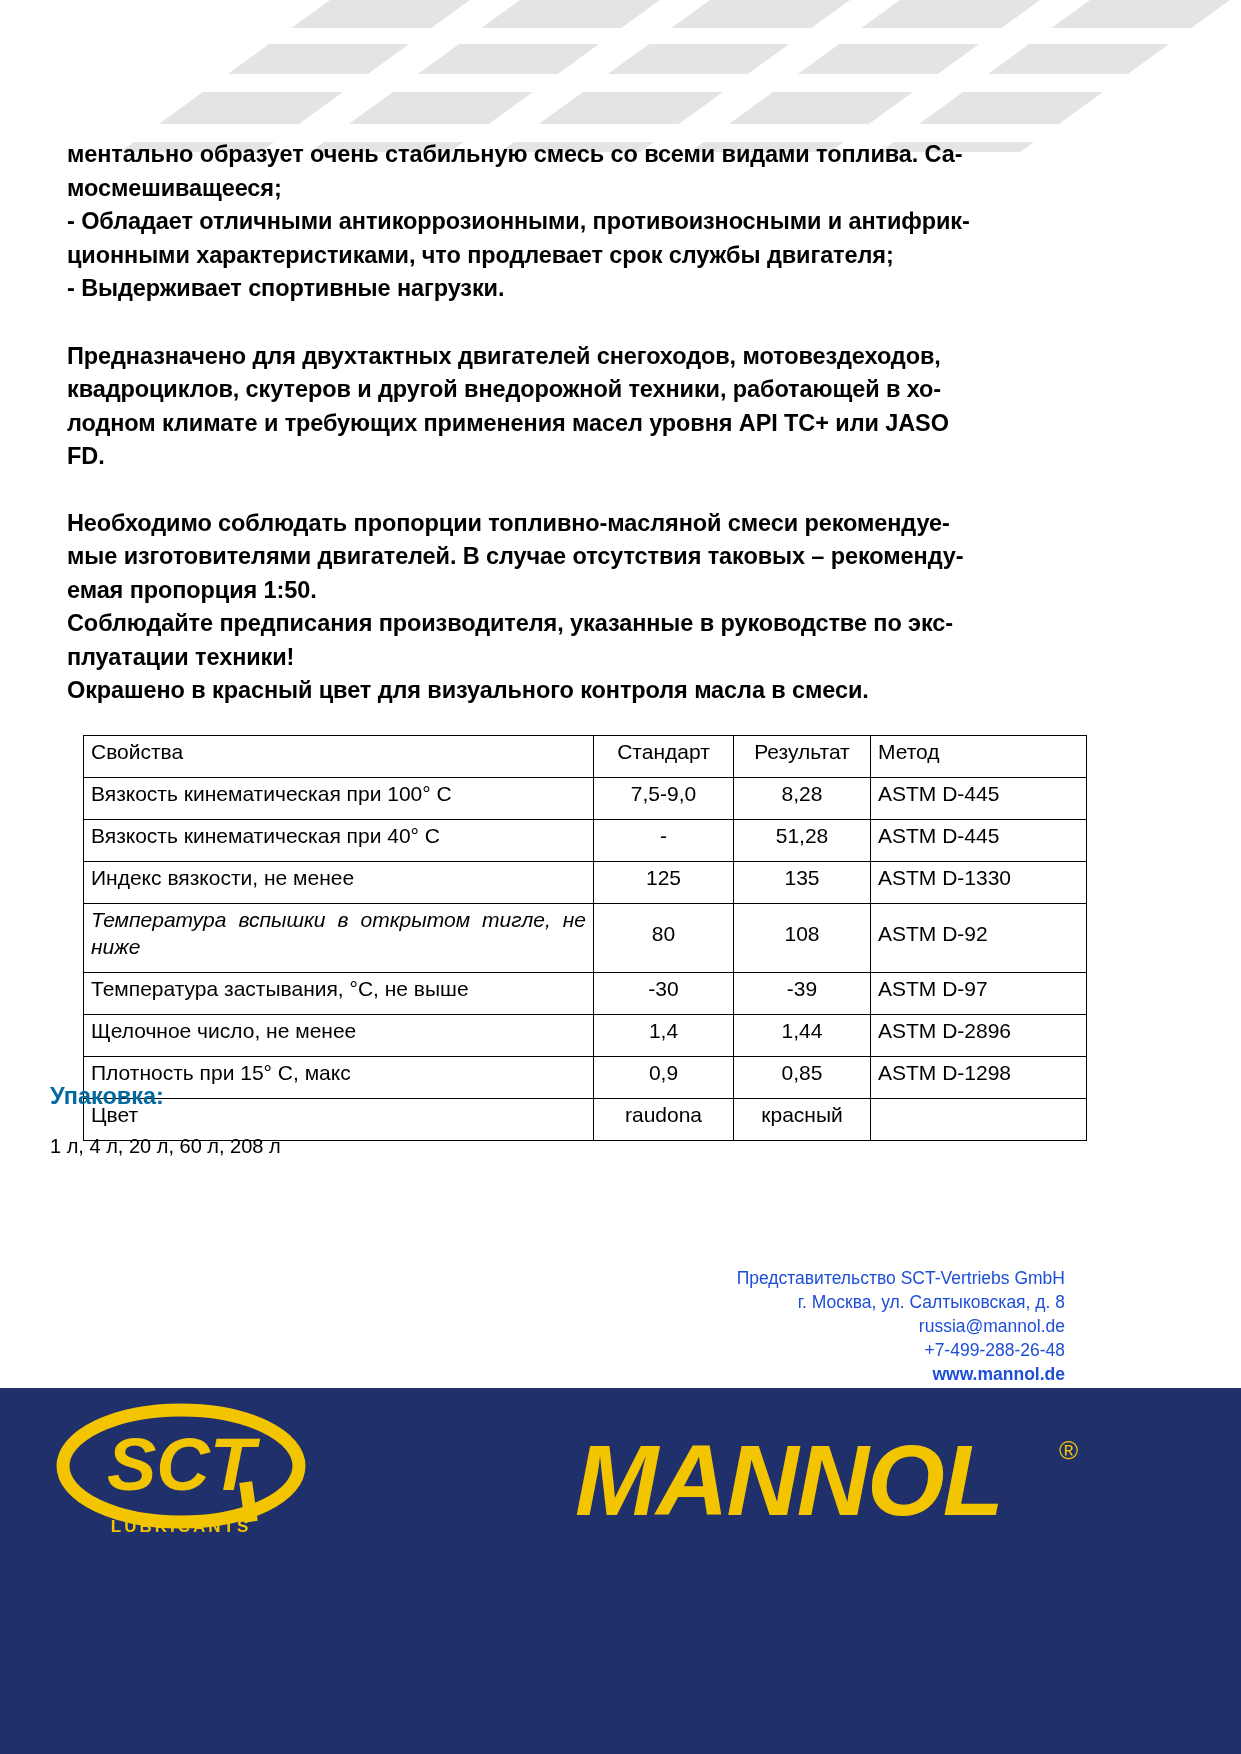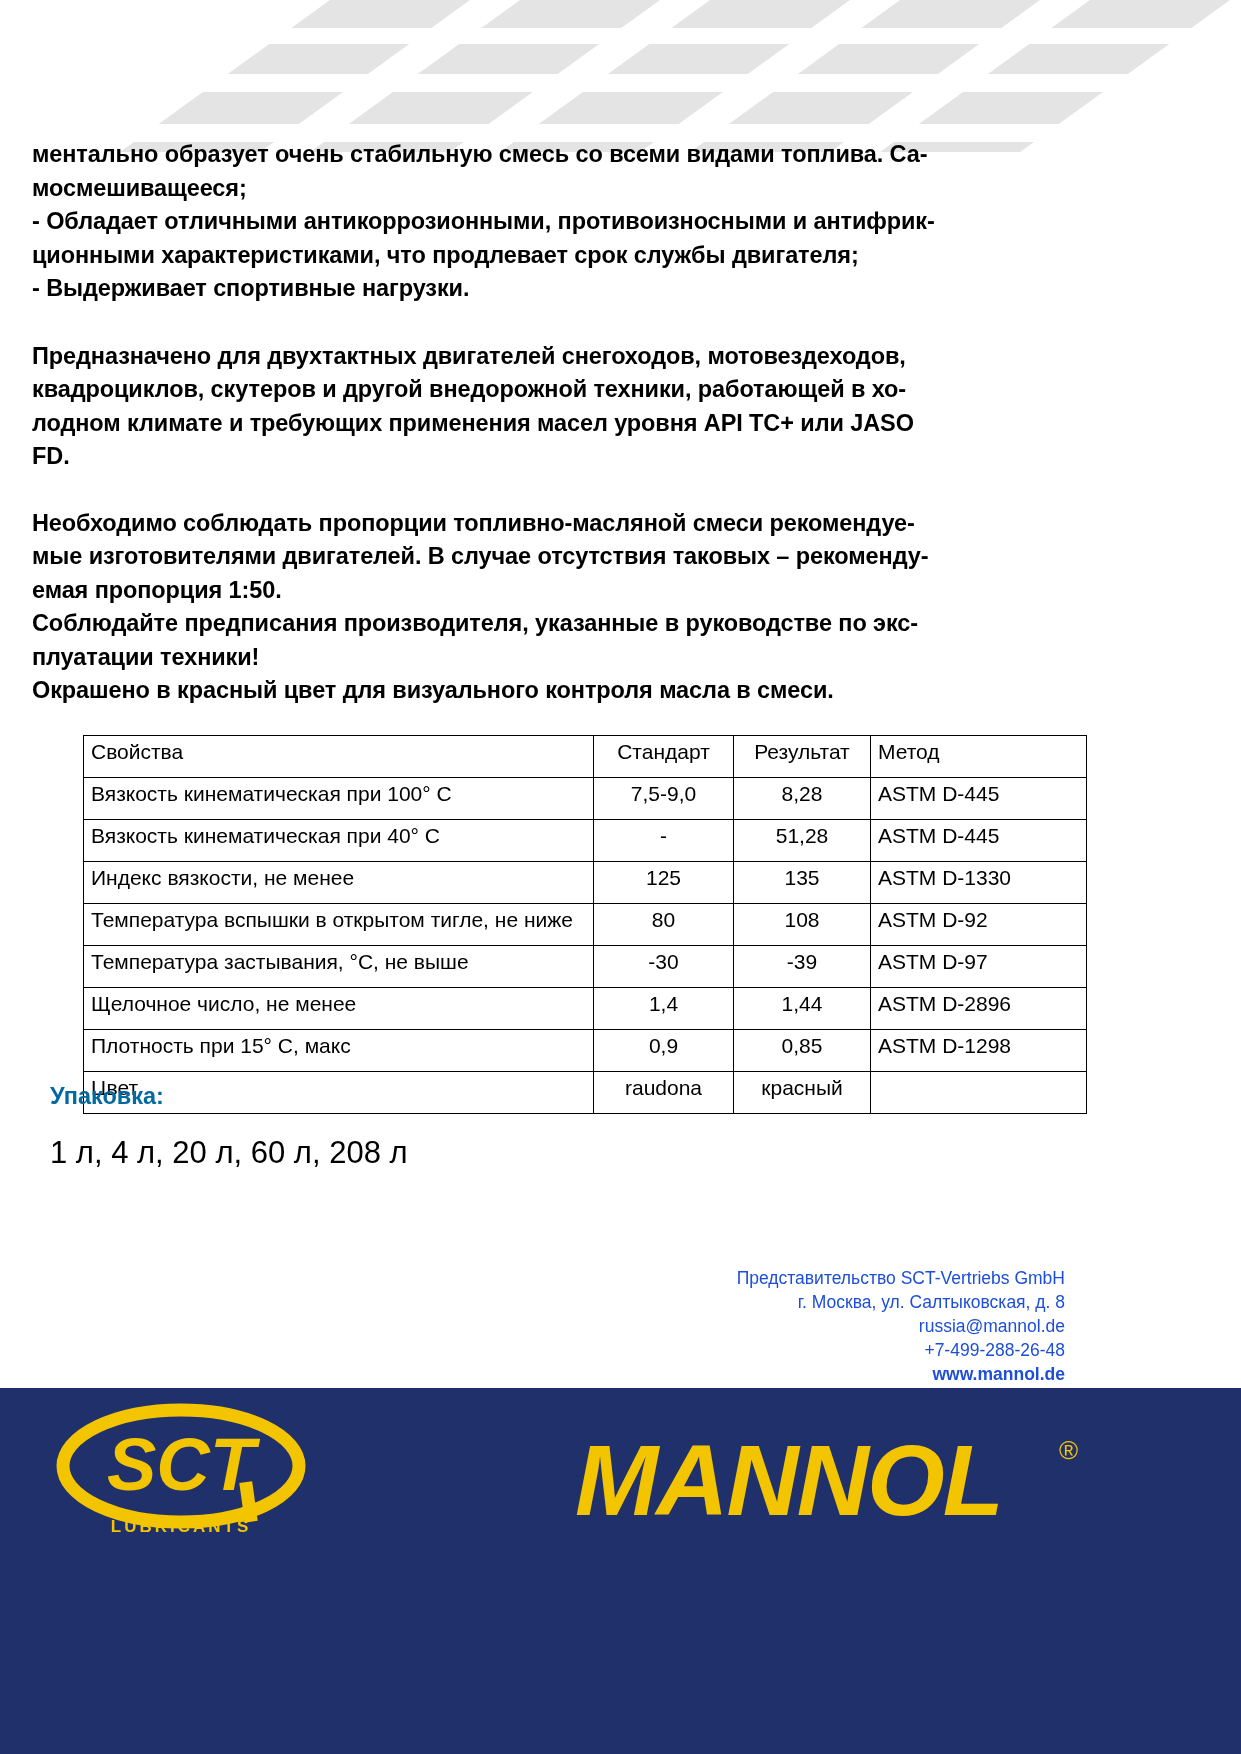--- a/index.html
+++ b/index.html
@@ -22,21 +22,21 @@
     top: 0; left: 0;
     width: 1241px;
     height: 210px;
     overflow: hidden;
     pointer-events: none;
   }
 
   
   .content {
     position: absolute;
-    left: 32px;
+    left: 67px;
     top: 138px;
     width: 1035px;
   }
   .para {
     font-size: 23.5px;
     font-weight: bold;
     line-height: 33.5px;
     color: #000000;
     text-align: justify;
     margin: 0;
@@ -59,39 +59,39 @@
     color: #000000;
     table-layout: fixed;
   }
   table.spec td {
     border: 1.4px solid #000000;
     padding: 2px 7px 12px 7px;
     vertical-align: middle;
     line-height: 27px;
   }
   td.c-prop   { width: 495px; text-align: left; }
-  td.c-prop-j { width: 495px; text-align: justify; text-align-last: left; }
+  td.c-prop-j { width: 495px; text-align: justify; text-align-last: left; font-style: italic; }
   td.c-std    { width: 125px; text-align: center; }
   td.c-res    { width: 122px; text-align: center; }
   td.c-met    { width: 201px; text-align: left; padding-left: 9px; }
 
   
   .pack-title {
     position: absolute;
     left: 50px;
     top: 1083px;
     font-size: 23.5px;
     font-weight: bold;
     color: #0369a1;
   }
   .pack-value {
     position: absolute;
     left: 50px;
     top: 1135px;
-    font-size: 31px;
+    font-size: 20px;
     font-weight: normal;
     color: #000000;
   }
 
   
   .contact {
     position: absolute;
     right: 176px;
     top: 1266px;
     text-align: right;

